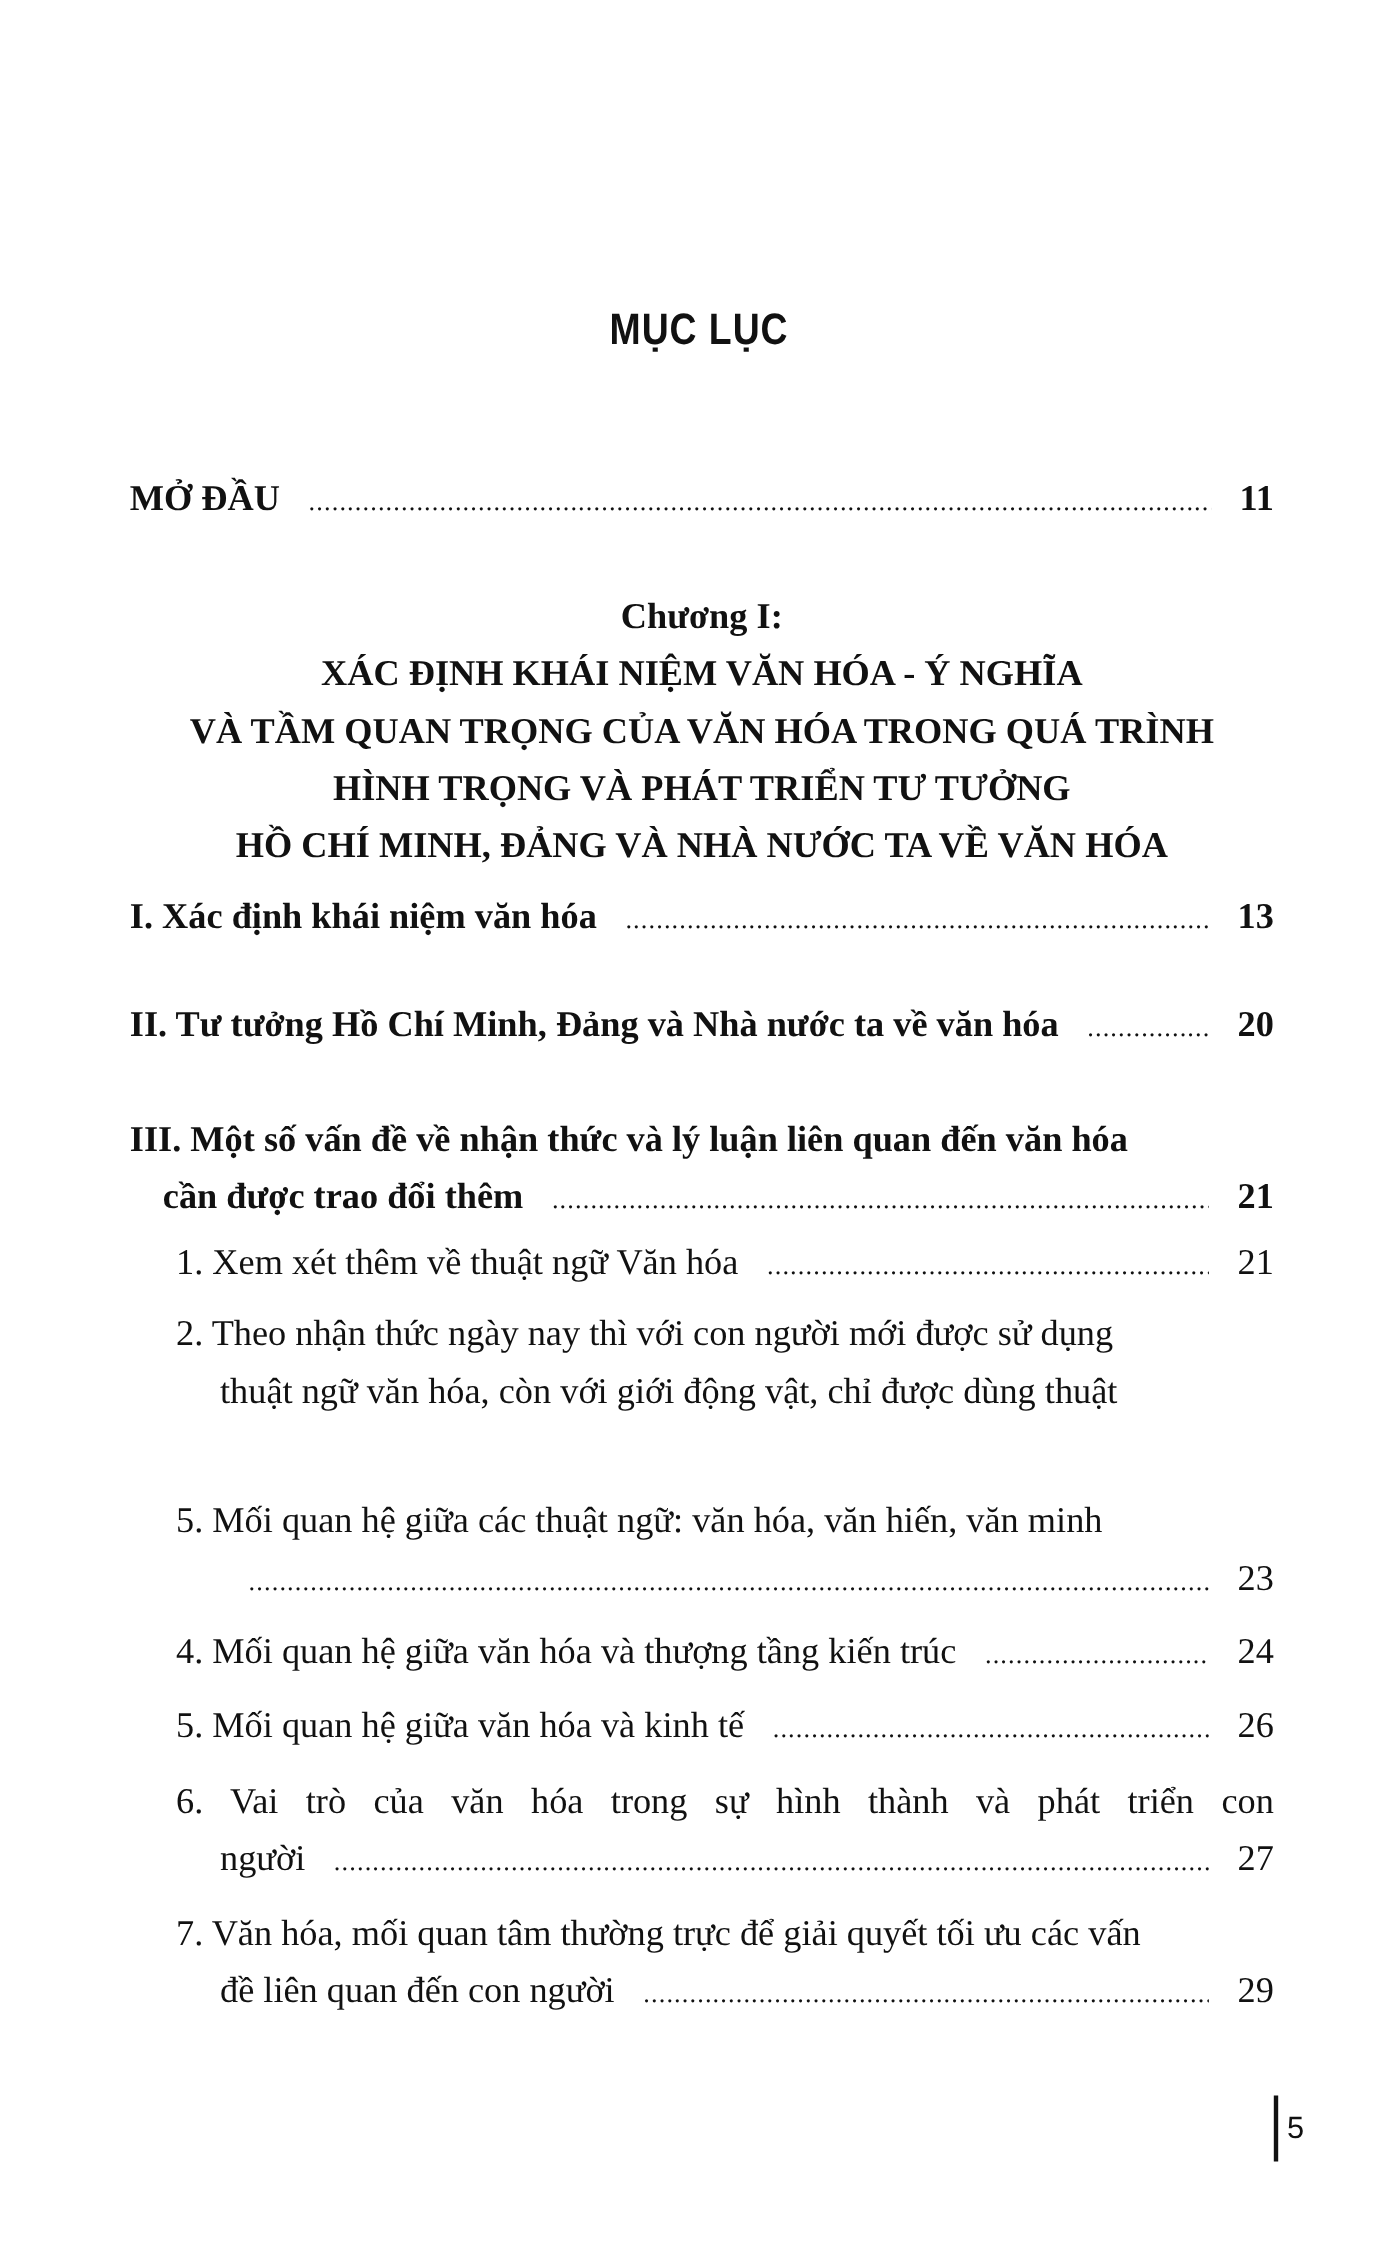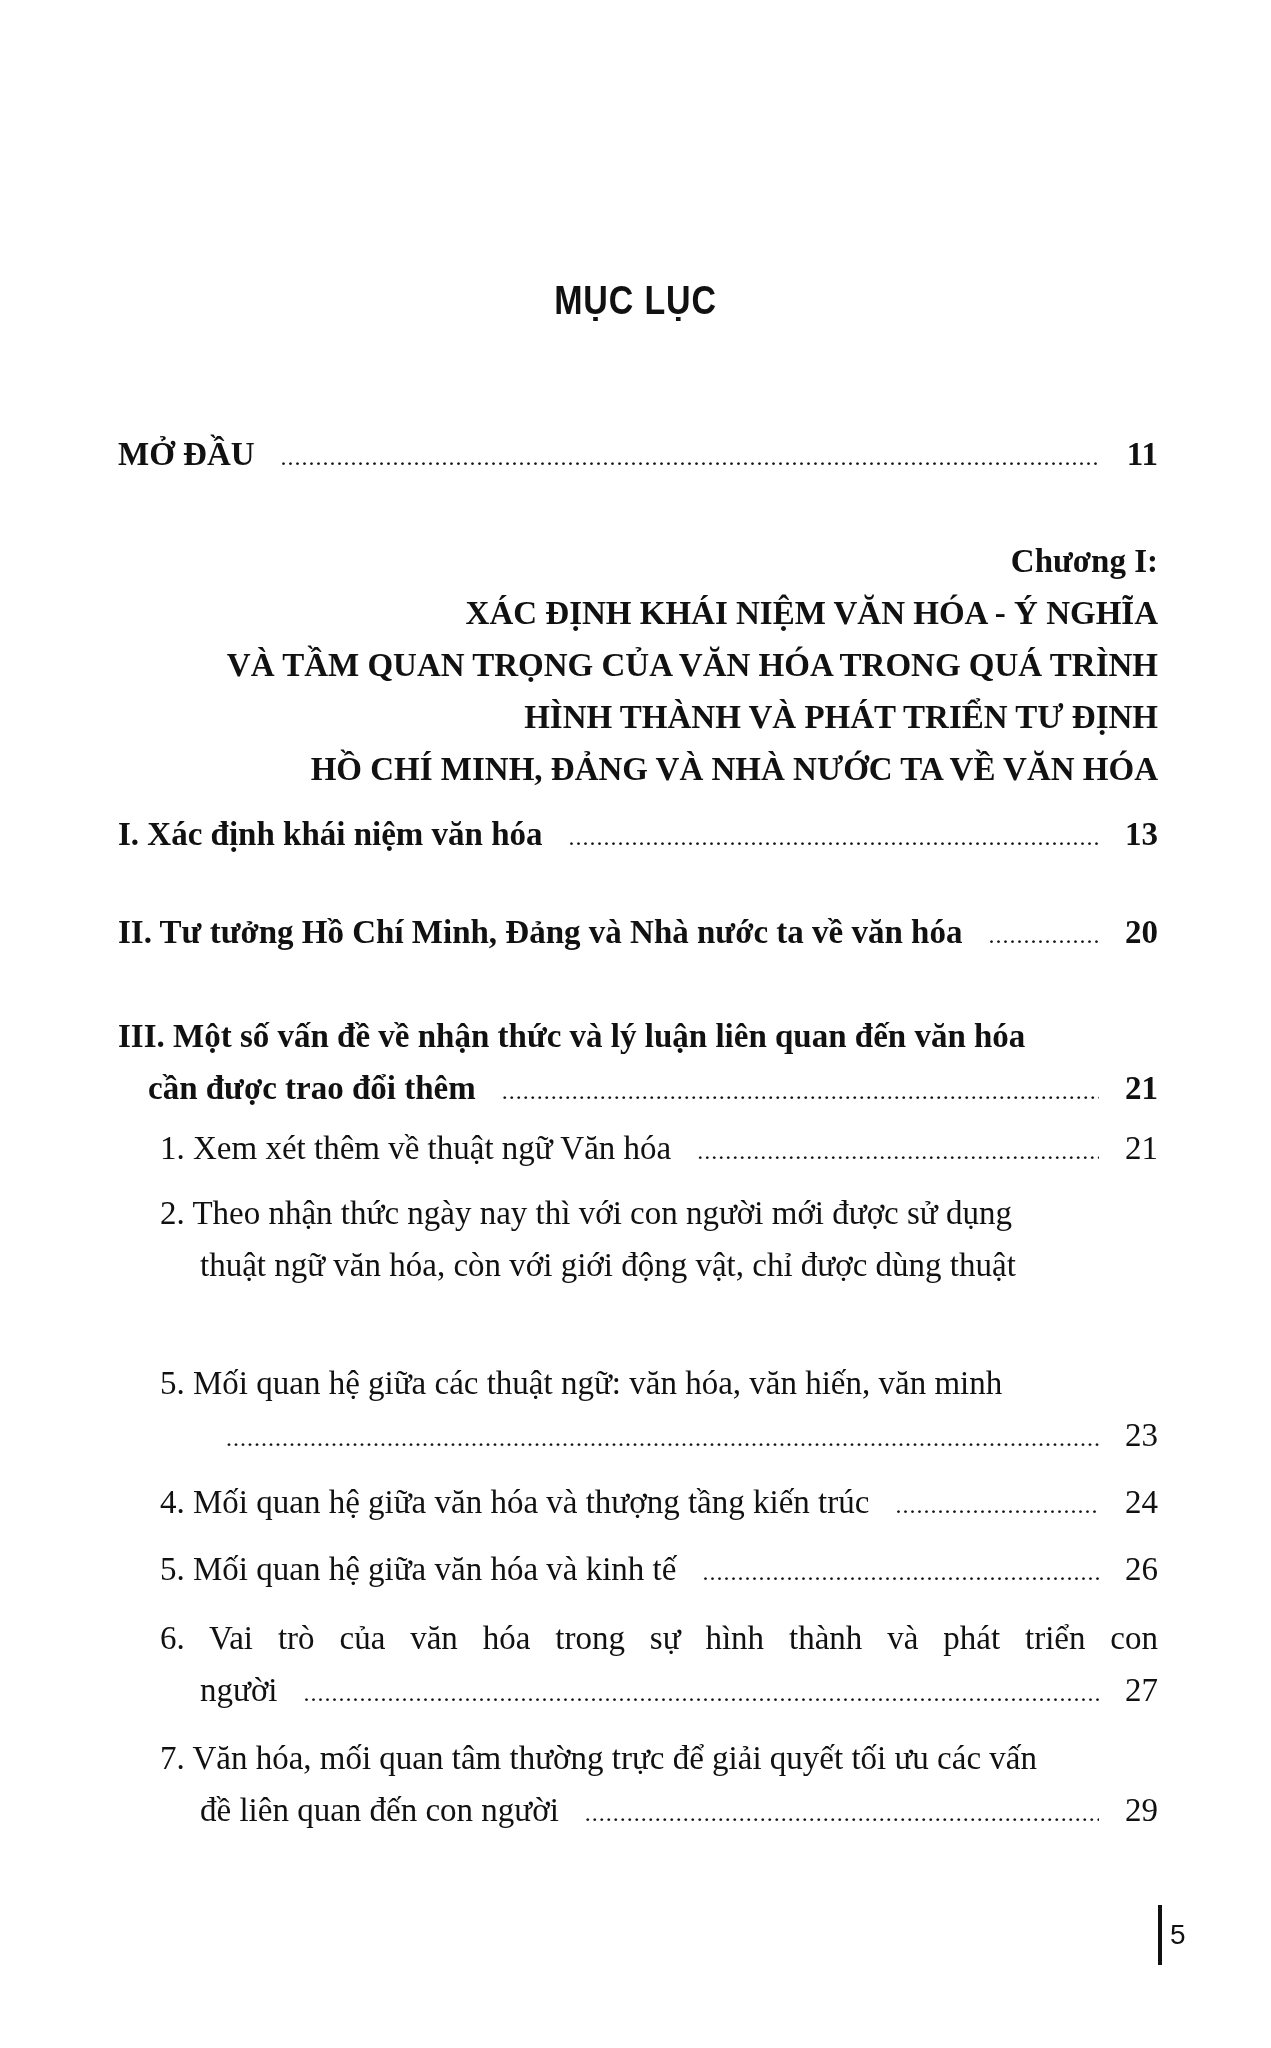--- a/index.html
+++ b/index.html
@@ -5,21 +5,21 @@
   html, body { margin: 0; padding: 0; background: #ffffff; }
   body { width: 1271px; height: 2048px; position: relative; overflow: hidden; font-family: "Liberation Serif", serif; color: #111; }
   .title { position: absolute; top: 278px; left: 0; width: 1271px; text-align: center; font-family: "Liberation Sans", sans-serif; font-weight: bold; font-size: 40px; letter-spacing: 1px; transform: scaleX(0.85); }
   .toc { position: absolute; left: 118px; width: 1040px; }
   .row { display: flex; align-items: baseline; font-size: 33px; line-height: 52px; gap: 24px; }
   .row .label { white-space: nowrap; }
   .row .dots { flex: 1; overflow: hidden; white-space: nowrap; margin: 0 2px; letter-spacing: 1px; font-weight: normal; font-size: 24px; }
   .row .dots::after { content: "........................................................................................................................................................................................................................................................"; }
   .row .page { white-space: nowrap; }
   .bold { font-weight: bold; }
-  .chapter { position: absolute; left: 118px; width: 1040px; text-align: right; font-weight: bold; font-size: 33px; line-height: 52px; }
+  .chapter { position: absolute; left: 118px; width: 1040px; text-align: center; font-weight: bold; font-size: 33px; line-height: 52px; }
   .wrap { font-size: 33px; line-height: 52px; }
   .text-line { white-space: nowrap; }
   .justify { text-align: justify; text-align-last: justify; }
   .pagenum { position: absolute; left: 1158px; top: 1905px; display: flex; align-items: center; }
   .pagenum .bar { width: 4px; height: 60px; background: #111; margin-right: 8px; }
   .pagenum .num { font-family: "Liberation Sans", sans-serif; font-size: 28px; }
 </style>
 </head>
 <body>
 
@@ -30,21 +30,21 @@
     <span class="label">MỞ ĐẦU</span>
     <span class="dots"></span>
     <span class="page">11</span>
   </div>
 </div>
 
 <div class="chapter" style="top:535px;">
   <div>Chương I:</div>
   <div>XÁC ĐỊNH KHÁI NIỆM VĂN HÓA - Ý NGHĨA</div>
   <div>VÀ TẦM QUAN TRỌNG CỦA VĂN HÓA TRONG QUÁ TRÌNH</div>
-  <div>HÌNH THÀNH VÀ PHÁT TRIỂN TƯ ĐỊNH</div>
+  <div>HÌNH TRỌNG VÀ PHÁT TRIỂN TƯ TƯỞNG</div>
   <div>HỒ CHÍ MINH, ĐẢNG VÀ NHÀ NƯỚC TA VỀ VĂN HÓA</div>
 </div>
 
 <div class="toc" style="top:808px;">
   <div class="row bold">
     <span class="label">I. Xác định khái niệm văn hóa</span>
     <span class="dots"></span>
     <span class="page">13</span>
   </div>
 </div>

